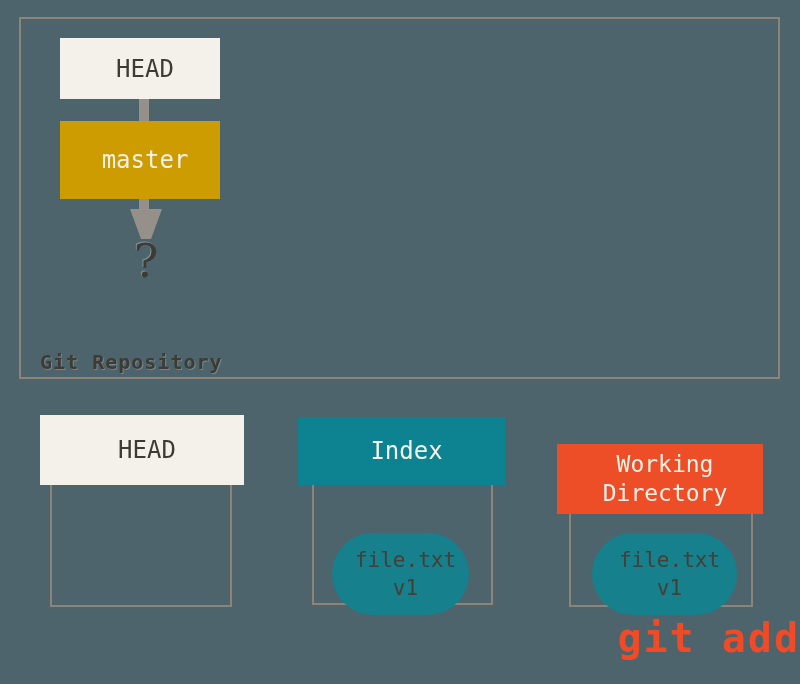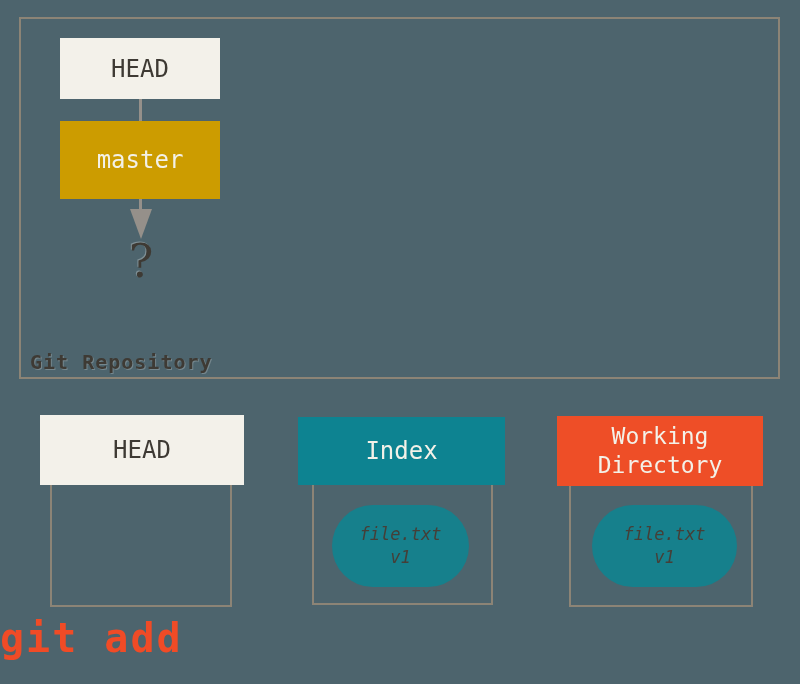--- a/index.html
+++ b/index.html
@@ -7,21 +7,21 @@
     padding: 0;
   }
   body {
     width: 800px;
     height: 684px;
     position: relative;
     overflow: hidden;
     background: var(--background, #4d646d);
     font-family: "DejaVu Sans Mono", "Liberation Mono", monospace;
   }
-  .abs { position: absolute; box-sizing: border-box; }
+  .abs { position: absolute; box-sizing: border-box; padding-left: 10px; }
 
   
   .repo-panel {
     left: 19px; top: 17px;
     width: 761px; height: 362px;
     border: 2px solid var(--box-border, #8c8476);
   }
   .repo-label {
     left: 30px; top: 350px;
     font-size: 20px;
@@ -99,33 +99,32 @@
   .index-container { left: 312px; top: 485px; width: 181px; height: 120px; }
   .wd-container    { left: 569px; top: 486px; width: 184px; height: 121px; }
 
   .file-blob {
     background: var(--teal-dark, #16808c);
     border-radius: 41px;
     display: flex;
     align-items: center;
     justify-content: center;
     text-align: center;
-    font-size: 17px;
+    font-size: 21px;
     line-height: 1.35;
     color: var(--blob-text, #453f38);
-    font-style: italic;
   }
   .index-blob { left: 332px; top: 505px; width: 137px; height: 82px; }
   .wd-blob    { left: 592px; top: 505px; width: 145px; height: 82px; }
 
-  .multiline { white-space: pre-line; }
+  .multiline { white-space: pre-line; margin-top: 28px; }
 
   .git-add-label {
     left: 0; top: 615px; width: 800px;
-    text-align: left;
+    text-align: right;
     font-size: 40px;
     font-weight: bold;
     letter-spacing: 2px;
     color: var(--git-add-red, #f04b26);
   }
 </style>
 </head>
 <body>
 
 <div class="abs repo-panel"></div>

